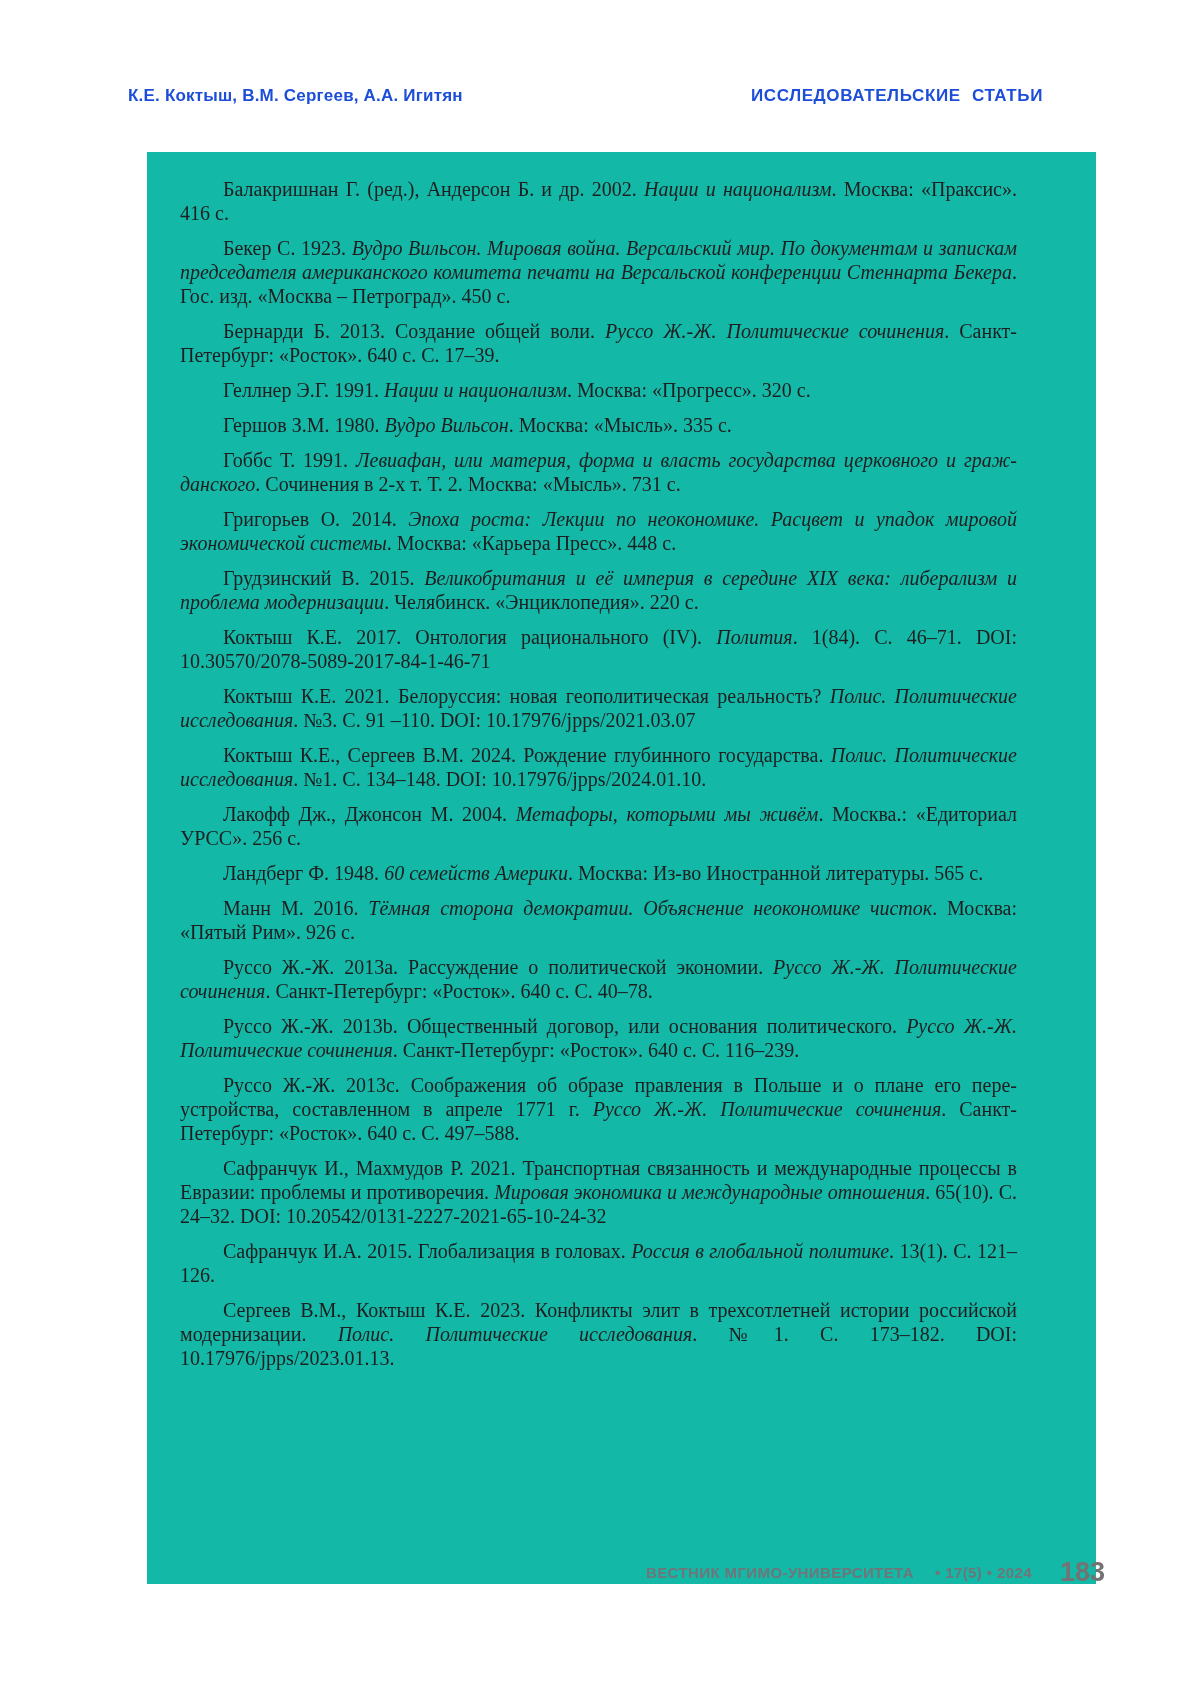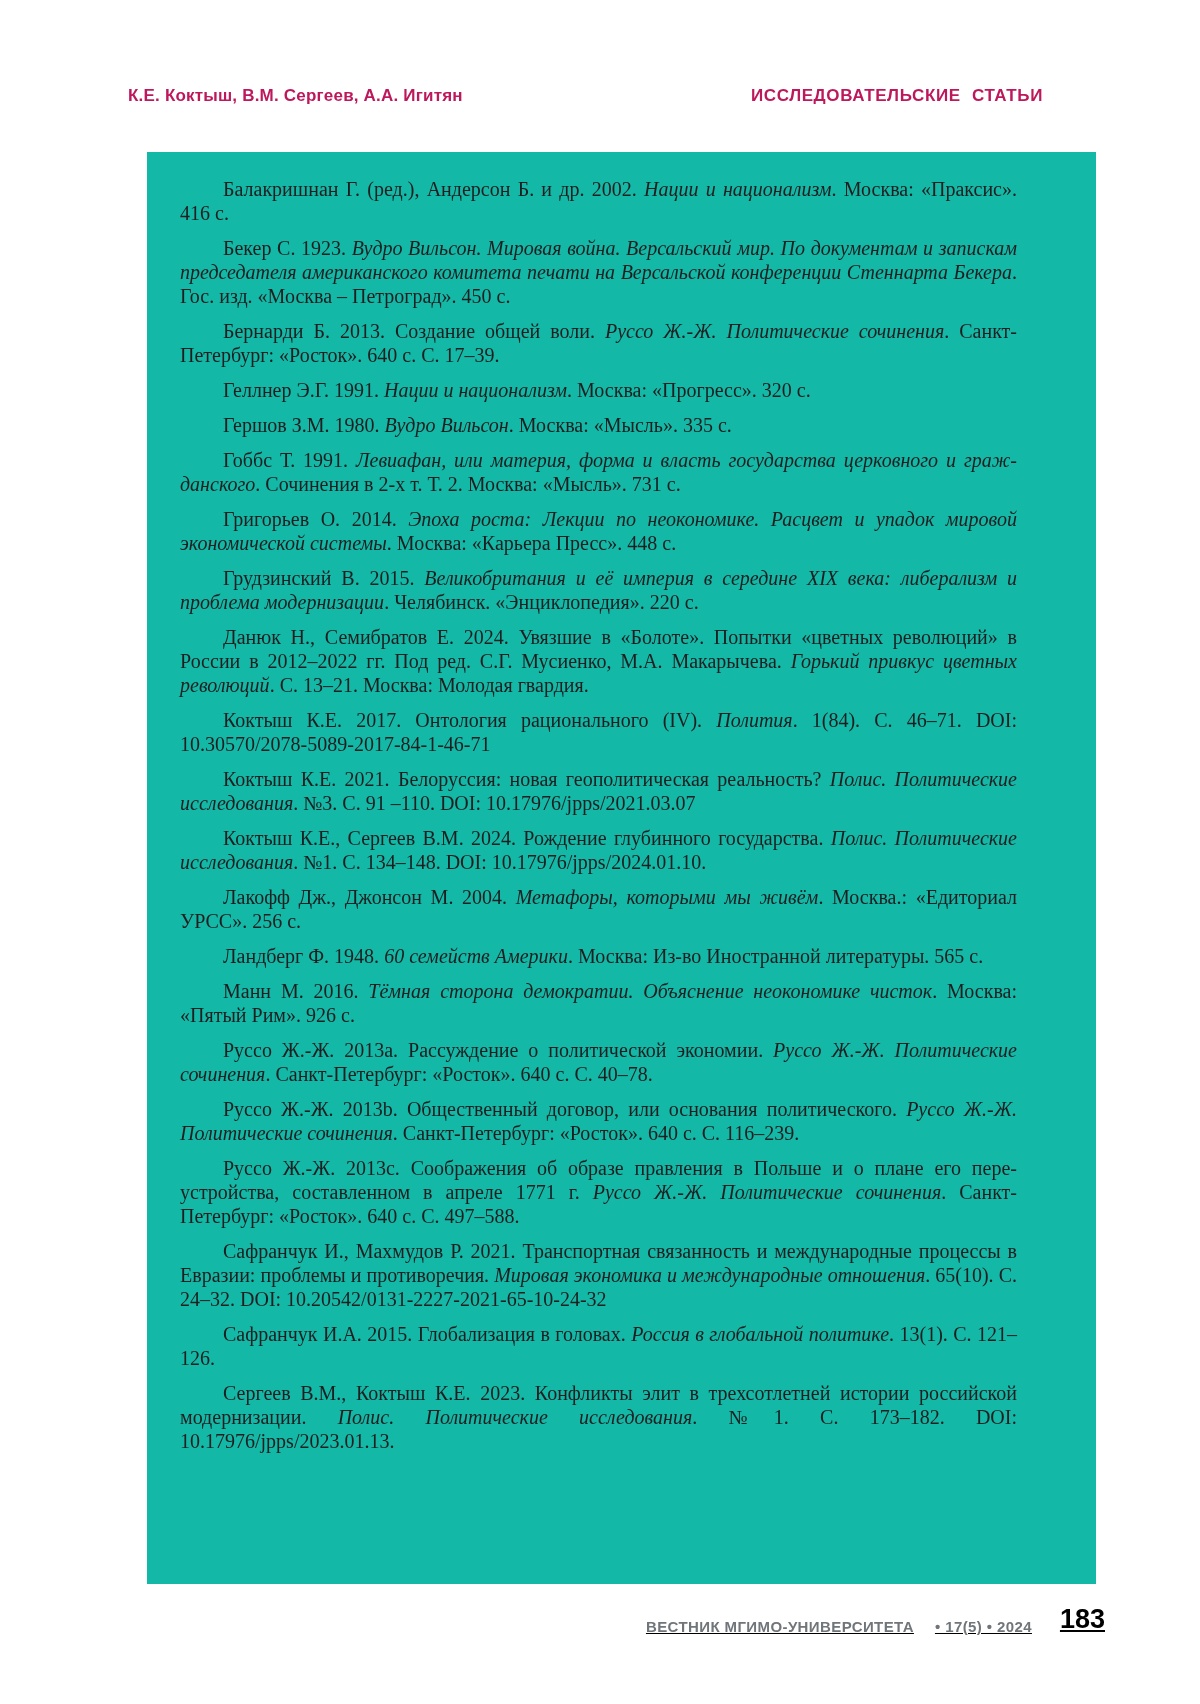--- a/index.html
+++ b/index.html
@@ -3,43 +3,42 @@
 <meta charset="utf-8">
 <style>
   html,body { margin:0; padding:0; background:#ffffff; }
   .page {
     position:relative; width:1200px; height:1704px; background:#ffffff;
     font-family:"Liberation Serif","DejaVu Serif",serif; overflow:hidden;
   }
   .page-header {
     position:absolute; left:128px; right:157px; top:86px;
     display:flex; justify-content:space-between; align-items:baseline;
-    font-family:"Liberation Sans","DejaVu Sans",sans-serif; color:#be185d;
+    font-family:"Liberation Sans","DejaVu Sans",sans-serif; color:#1d4ed8;
   }
   .authors { font-size:17px; font-weight:600; letter-spacing:0.2px; }
   .section { font-size:17px; font-weight:700; letter-spacing:0.6px; word-spacing:6px;text-align:center; }
   .content-box {
     position:absolute; left:147px; top:152px; width:949px; height:1432px;
     background:#14b8a6; box-sizing:border-box; padding:25px 79px 20px 33px;
     overflow:hidden;
   }
   .ref-entry {
     margin:0 0 11px 0; font-size:20px; line-height:24px; color:#1d1e20;
     text-align:justify; text-indent:43px; hyphens:manual;
   }
   .ref-entry em { font-style:italic; }
   .page-footer {
-    position:absolute; right:95px; top:1604px;
-    display:flex; align-items:flex-end;
+    position:absolute; right:95px; top:1557px;
+    display:flex; align-items:center;
     font-family:"Liberation Sans","DejaVu Sans",sans-serif;
-    text-decoration:underline;
   }
   .journal { color:#70757a; font-size:15px; font-weight:700; letter-spacing:0.4px; }
   .issue { margin-left:21px; }
-  .pagenum { margin-left:28px; color:#000000; font-size:27px; font-weight:700; }
+  .pagenum { margin-left:28px; color:#737373; font-size:27px; font-weight:700; }
 </style>
 </head>
 <body>
 
 <div class="page">
 
   <header class="page-header">
     <span class="authors">К.Е. Коктыш, В.М. Сергеев, А.А. Игитян</span>
     <span class="section">ИССЛЕДОВАТЕЛЬСКИЕ СТАТЬИ</span>
   </header>
@@ -47,21 +46,20 @@
   <main class="content-box">
     <div>
         <p class="ref-entry"><span>Балакришнан Г. (ред.), Андерсон Б. и др. 2002. </span><em>Нации и национализм</em><span>. Москва: «Прак­сис». 416 с.</span></p>
         <p class="ref-entry"><span>Бекер С. 1923. </span><em>Вудро Вильсон. Мировая война. Версальский мир. По документам и за­пискам председателя американского комитета печати на Версальской конференции Стен­нарта Бекера</em><span>. Гос. изд. «Москва – Петроград». 450 с.</span></p>
         <p class="ref-entry"><span>Бернарди Б. 2013. Создание общей воли. </span><em>Руссо Ж.-Ж. Политические сочинения</em><span>. Санкт-Петербург: «Росток». 640 с. С. 17–39.</span></p>
         <p class="ref-entry"><span>Геллнер Э.Г. 1991. </span><em>Нации и национализм</em><span>. Москва: «Прогресс». 320 с.</span></p>
         <p class="ref-entry"><span>Гершов З.М. 1980. </span><em>Вудро Вильсон</em><span>. Москва: «Мысль». 335 с.</span></p>
         <p class="ref-entry"><span>Гоббс Т. 1991. </span><em>Левиафан, или материя, форма и власть государства церковного и граж­данского</em><span>. Сочинения в 2-х т. Т. 2. Москва: «Мысль». 731 с.</span></p>
         <p class="ref-entry"><span>Григорьев О. 2014. </span><em>Эпоха роста: Лекции по неокономике. Расцвет и упадок мировой экономической системы</em><span>. Москва: «Карьера Пресс». 448 с.</span></p>
         <p class="ref-entry"><span>Грудзинский В. 2015. </span><em>Великобритания и её империя в середине XIX века: либерализм и проблема модернизации</em><span>. Челябинск. «Энциклопедия». 220 с.</span></p>
-        <p class="ref-entry"><span>Данюк Н., Семибратов Е. 2024. Увязшие в «Болоте». Попытки «цветных революций» в России в 2012–2022 гг. Под ред. С.Г. Мусиенко, М.А. Макарычева. </span><em>Горький привкус цветных революций</em><span>. С. 13–21. Москва: Молодая гвардия.</span></p>
         <p class="ref-entry"><span>Коктыш К.Е. 2017. Онтология рационального (IV). </span><em>Полития</em><span>. 1(84). С. 46–71. DOI: 10.30570/2078-5089-2017-84-1-46-71</span></p>
         <p class="ref-entry"><span>Коктыш К.Е. 2021. Белоруссия: новая геополитическая реальность? </span><em>Полис. Политиче­ские исследования</em><span>. №3. С. 91 –110. DOI: 10.17976/jpps/2021.03.07</span></p>
         <p class="ref-entry"><span>Коктыш К.Е., Сергеев В.М. 2024. Рождение глубинного государства. </span><em>Полис. Политиче­ские исследования</em><span>. №1. С. 134–148. DOI: 10.17976/jpps/2024.01.10.</span></p>
         <p class="ref-entry"><span>Лакофф Дж., Джонсон М. 2004. </span><em>Метафоры, которыми мы живём</em><span>. Москва.: «Едитори­ал УРСС». 256 с.</span></p>
         <p class="ref-entry"><span>Ландберг Ф. 1948. </span><em>60 семейств Америки</em><span>. Москва: Из-во Иностранной литературы. 565 с.</span></p>
         <p class="ref-entry"><span>Манн М. 2016. </span><em>Тёмная сторона демократии. Объяснение неокономике чисток</em><span>. Москва: «Пятый Рим». 926 с.</span></p>
         <p class="ref-entry"><span>Руссо Ж.-Ж. 2013a. Рассуждение о политической экономии. </span><em>Руссо Ж.-Ж. Политиче­ские сочинения</em><span>. Санкт-Петербург: «Росток». 640 с. С. 40–78.</span></p>
         <p class="ref-entry"><span>Руссо Ж.-Ж. 2013b. Общественный договор, или основания политического. </span><em>Руссо Ж.-Ж. Политические сочинения</em><span>. Санкт-Петербург: «Росток». 640 с. С. 116–239.</span></p>
         <p class="ref-entry"><span>Руссо Ж.-Ж. 2013c. Соображения об образе правления в Польше и о плане его пере­устройства, составленном в апреле 1771 г. </span><em>Руссо Ж.-Ж. Политические сочинения</em><span>. Санкт-Петербург: «Росток». 640 с. С. 497–588.</span></p>
         <p class="ref-entry"><span>Сафранчук И., Махмудов Р. 2021. Транспортная связанность и международные про­цессы в Евразии: проблемы и противоречия. </span><em>Мировая экономика и международные отно­шения</em><span>. 65(10). С. 24–32. DOI: 10.20542/0131-2227-2021-65-10-24-32</span></p>

